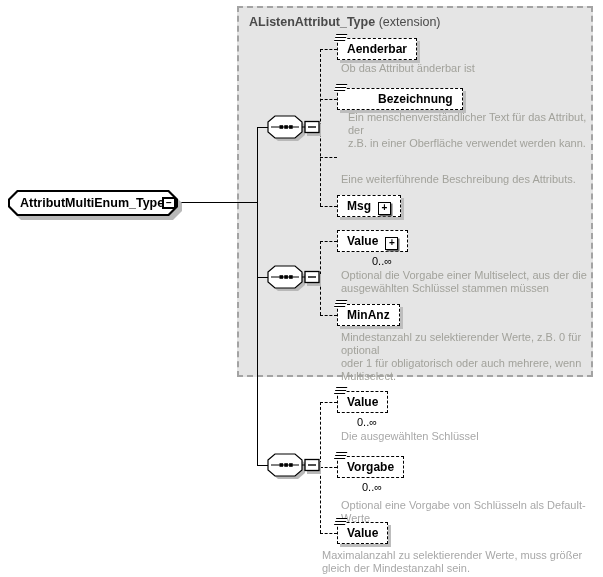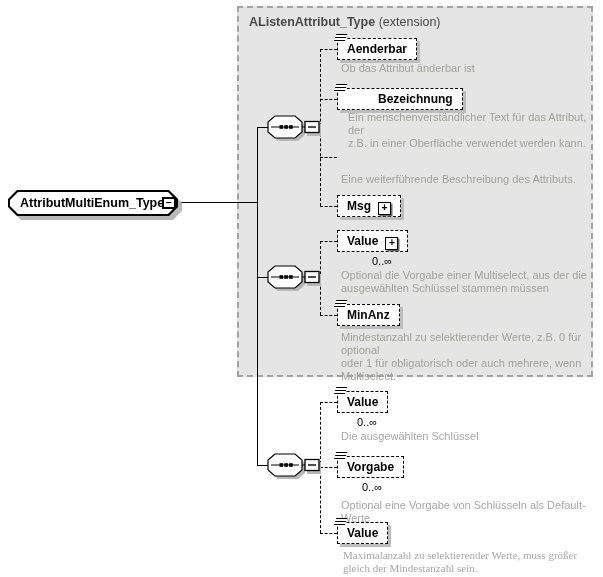--- a/index.html
+++ b/index.html
@@ -197,16 +197,16 @@
     <span class="txticon"></span>
     <span>Vorgabe</span>
   </div>
   <div class="occ" style="left:337px;top:481px;width:70px;">0..∞</div>
   <div class="desc on-white" style="left:341px;top:499px;">Optional eine Vorgabe von Schlüsseln als Default-Werte</div>
 
   <div class="el-box" style="left:337px;top:522px;">
     <span class="txticon"></span>
     <span>Value</span>
   </div>
-  <div class="desc on-white" style="left:343px;top:549px;font-family:Liberation Serif, serif;">Maximalanzahl zu selektierender Werte, muss größer
+  <div class="desc on-white" style="left:322px;top:549px;">Maximalanzahl zu selektierender Werte, muss größer
 gleich der Mindestanzahl sein.</div>
 
 </div>
 
 </body></html>

